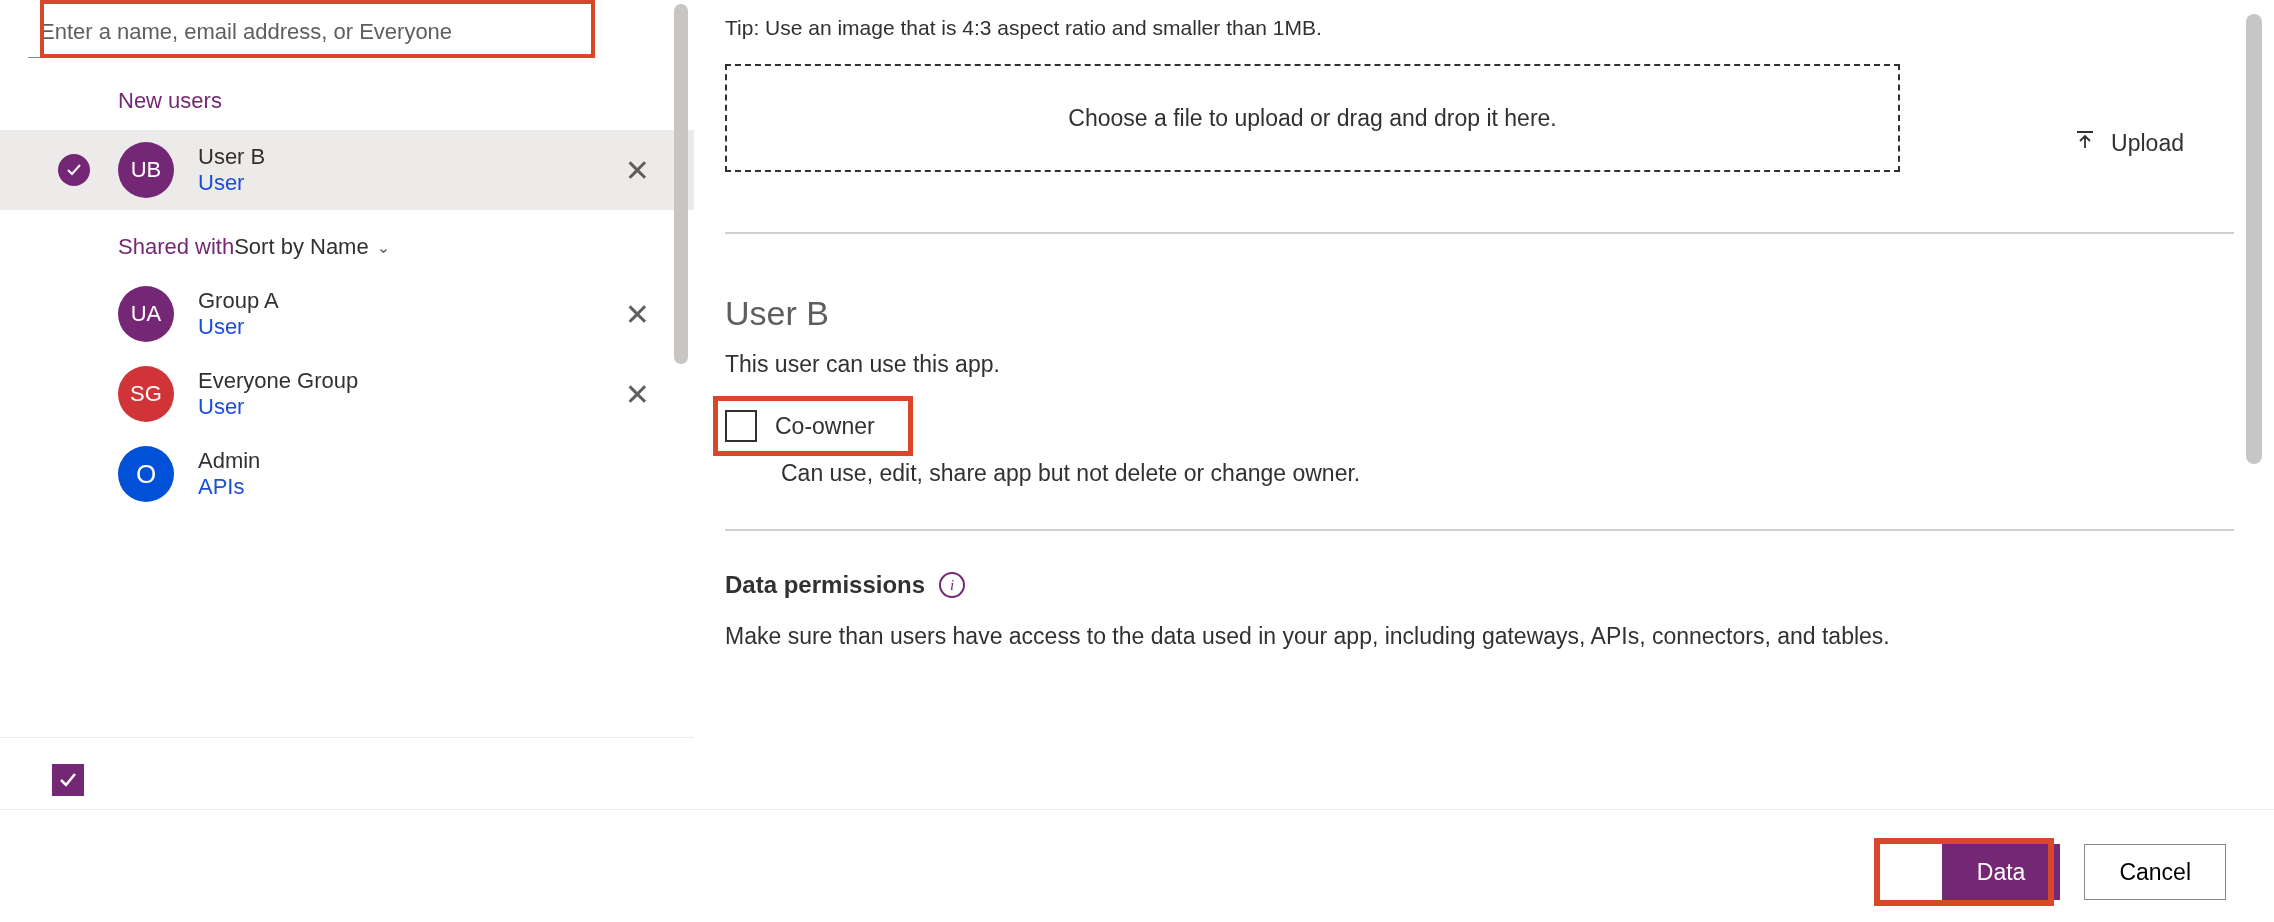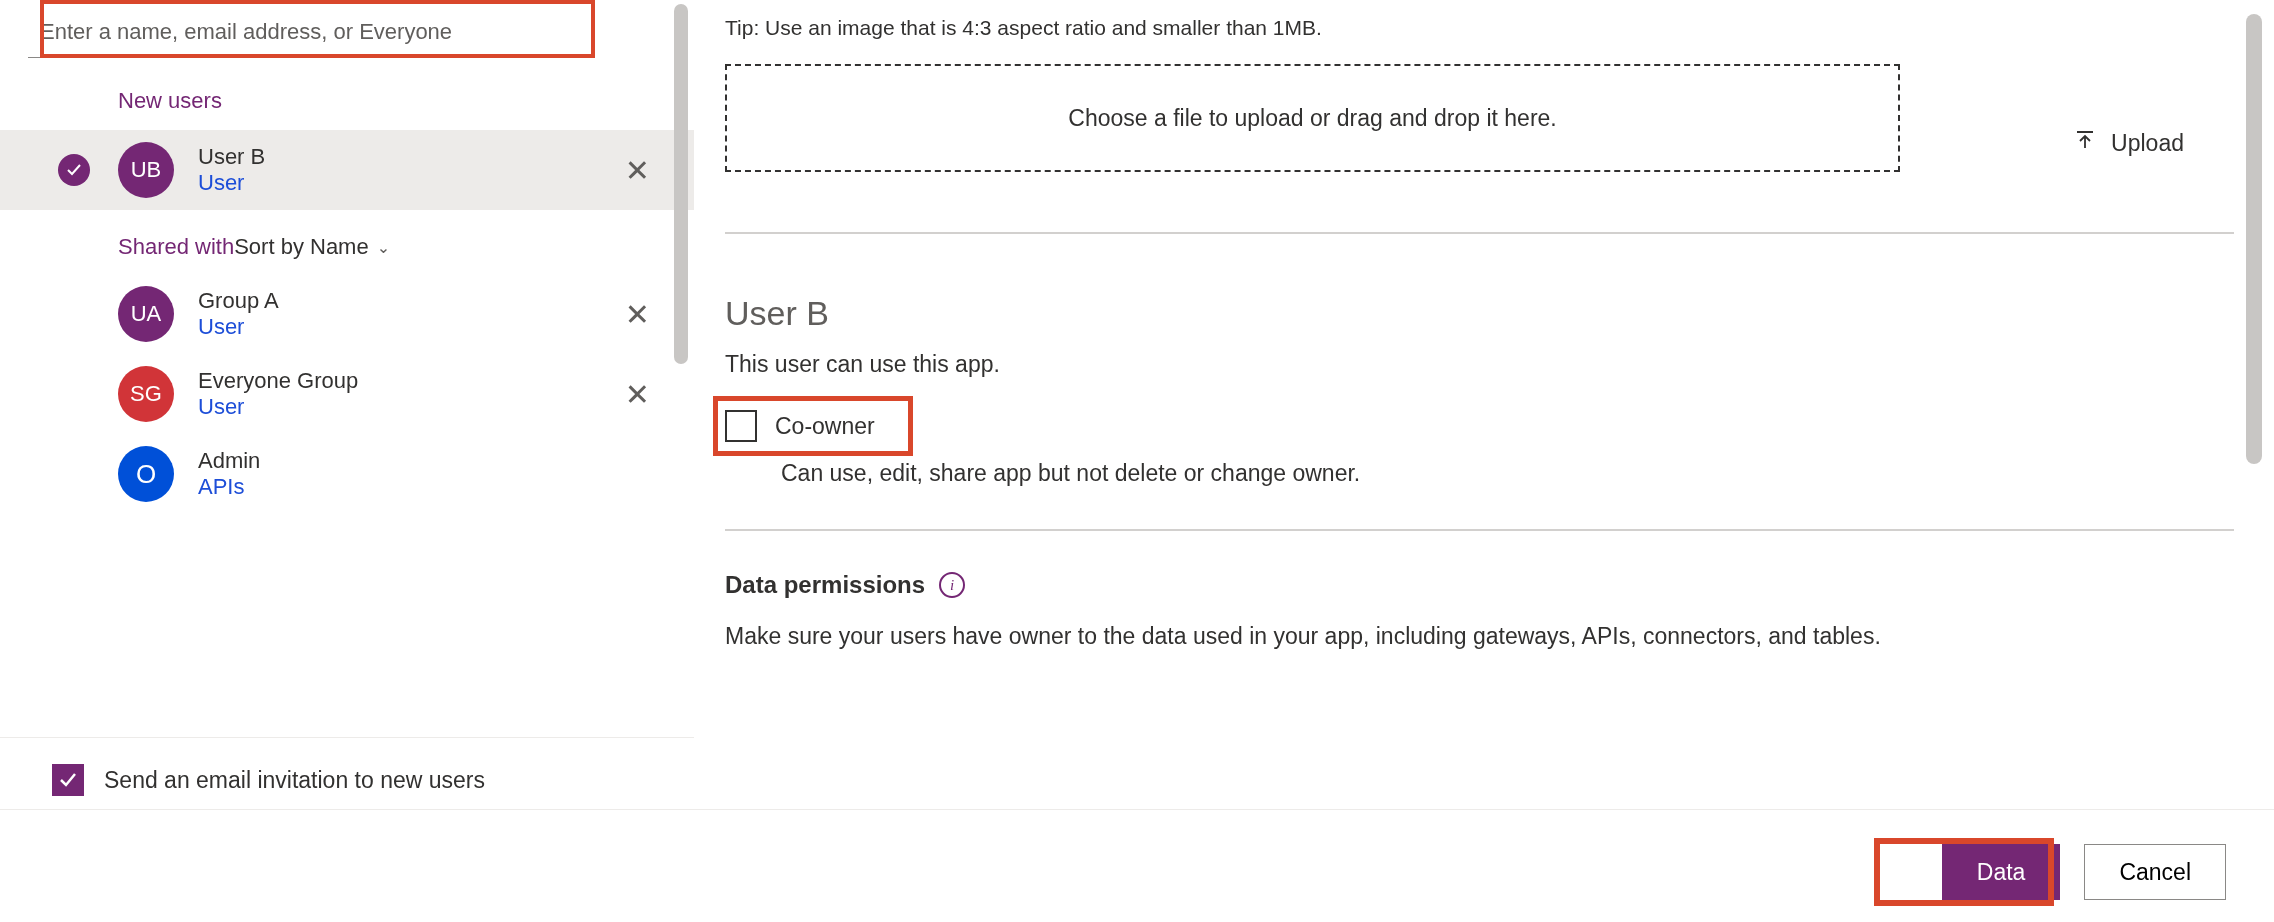--- a/index.html
+++ b/index.html
@@ -280,21 +280,20 @@
     </div>
 
     <div class="left-scroll"></div>
 
     <div class="footer-left">
       <div class="checkbox">
         <svg viewBox="0 0 20 20">
             <path d="M3 10 L8 15 L17 4" stroke="#fff" stroke-width="2.5" fill="none"></path>
           </svg>
       </div>
-      <div class="footer-left-label">Send an email invitation to new users</div>
     </div>
   </div>
 
   <div class="right-panel">
     <div class="tip-text">Tip: Use an image that is 4:3 aspect ratio and smaller than 1MB.</div>
 
     <div class="dropzone">
       <span>Choose a file to upload or drag and drop it here.</span>
     </div>
 
@@ -318,21 +317,21 @@
       <div class="coowner-highlight"></div>
     </div>
     <div class="coowner-desc">Can use, edit, share app but not delete or change owner.</div>
 
     <hr class="divider2">
 
     <div class="data-perm-row">
       <div class="data-perm-title">Data permissions</div>
       <div class="info-icon">i</div>
     </div>
-    <div class="data-perm-desc">Make sure your users have owner to the data used in your app, including gateways, APIs, connectors, and tables.</div>
+    <div class="data-perm-desc">Make sure than users have access to the data used in your app, including gateways, APIs, connectors, and tables.</div>
 
     <div class="right-scroll"></div>
   </div>
 </div>
 
 <div class="footer-divider"></div>
 
 <div class="footer-right">
   <button class="btn primary">Data</button>
   <button class="btn">Cancel</button>

